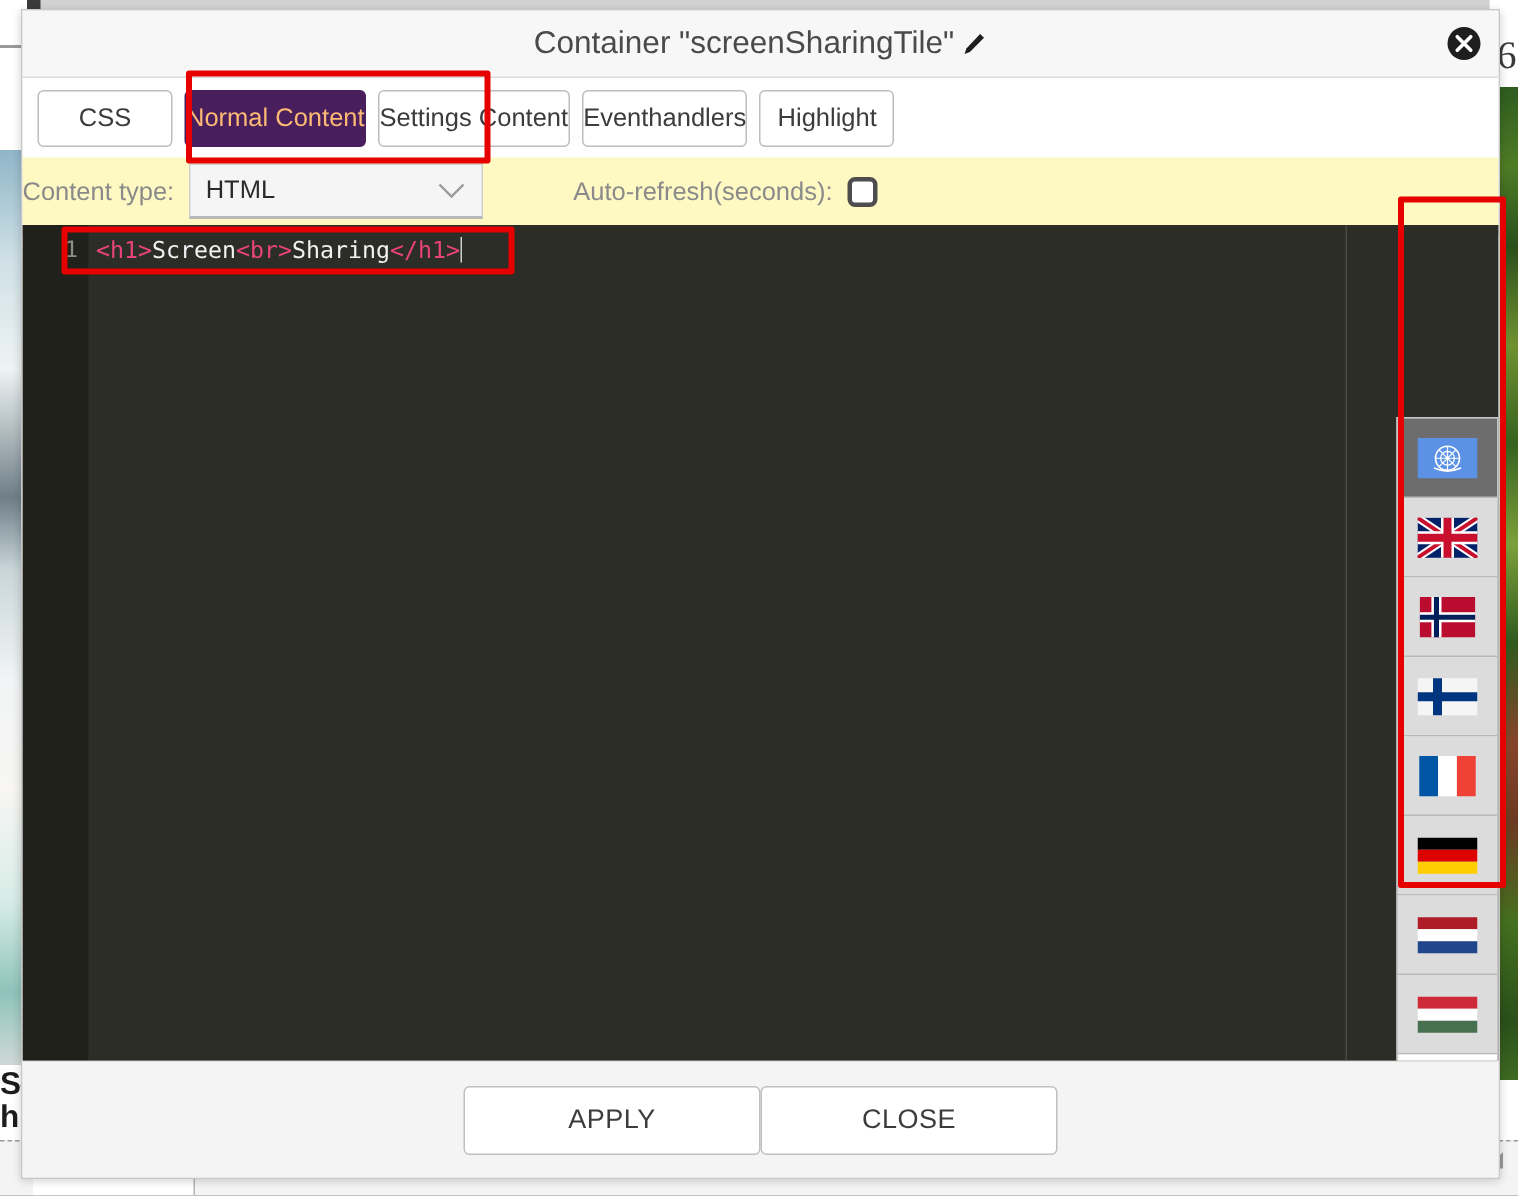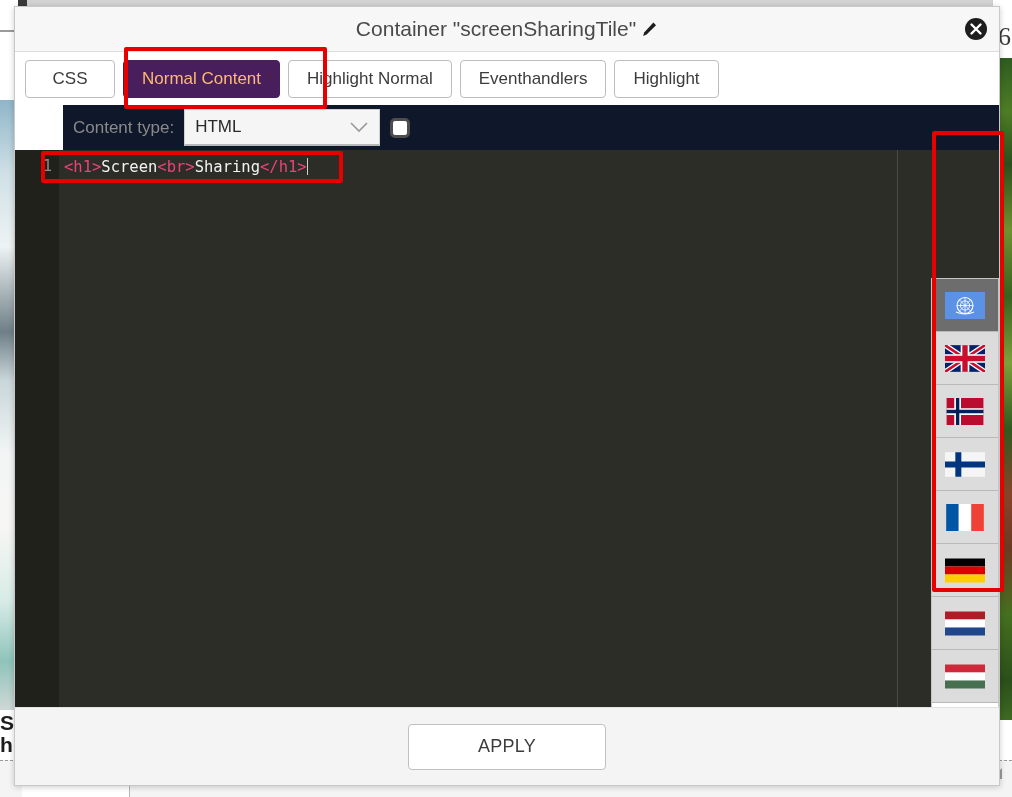--- a/index.html
+++ b/index.html
@@ -163,21 +163,21 @@
     background: #ffffff;
     display: flex;
     align-items: center;
     padding-left: 10px;
     gap: 8px;
     position: relative;
   }
   .tab {
     height: 38px;
     min-width: 90px;
-    padding: 0 18px;
+    padding: 0 0;
     border: 1px solid #bdbdbd;
     border-radius: 4px;
     background: #ffffff;
     color: #3c3c3c;
     font-size: 17px;
     display: flex;
     align-items: center;
     justify-content: center;
     cursor: pointer;
     white-space: nowrap;
@@ -185,26 +185,24 @@
   .tab.active {
     background: #491e5c;
     border-color: #491e5c;
     color: #fdba74;
   }
 
   
   .ctype-row {
     flex: 0 0 45px;
     height: 45px;
-    background: #0f172a;
-    display: flex;
-    align-items: center;
-    padding-left: 10px;
-    position: relative;
-    margin-left: 48px;
+    background: #fef9c3;
+    display: flex;
+    align-items: center;
+    position: relative;
   }
   .ctype-label {
     font-size: 17px;
     color: #8a8a8a;
     margin-right: 10px;
     white-space: nowrap;
   }
   .ctype-select {
     width: 196px;
     height: 37px;
@@ -405,40 +403,41 @@
     </div>
 
     <div class="tabs-row">
       <div class="tab">
         <span>CSS</span>
       </div>
       <div class="tab active">
         <span>Normal Content</span>
       </div>
       <div class="tab">
-        <span>Highlight Normal</span>
+        <span>Settings Content</span>
       </div>
       <div class="tab">
         <span>Eventhandlers</span>
       </div>
       <div class="tab">
         <span>Highlight</span>
       </div>
     </div>
 
     <div class="ctype-row">
       <span class="ctype-label">Content type:</span>
       <div class="ctype-select">
         <span>HTML</span>
         <span class="chev">
           <svg width="20" height="12" viewBox="0 0 20 12">
             <path d="M2 2 L10 10 L18 2" fill="none" stroke="#9a9a9a" stroke-width="1.6"></path>
           </svg>
         </span>
       </div>
+      <span class="refresh-label">Auto-refresh(seconds):</span>
       <div class="refresh-check"></div>
     </div>
 
     <div class="editor-wrap">
       <div class="editor-topbar"></div>
       <div class="gutter">
         <div>1</div>
       </div>
       <div class="code-area">
         <div class="code-guide"></div>
@@ -515,20 +514,23 @@
         </div>
 
         <div class="flags-tail"></div>
       </div>
     </div>
 
     <div class="footer">
       <div class="footer-btn btn-apply">
         <span>APPLY</span>
       </div>
+      <div class="footer-btn btn-close">
+        <span>CLOSE</span>
+      </div>
     </div>
 
   </div>
 
   <div class="annot" id="annot-tab"></div>
   <div class="annot" id="annot-code"></div>
   <div class="annot" id="annot-flags"></div>
 
 </div>
 

